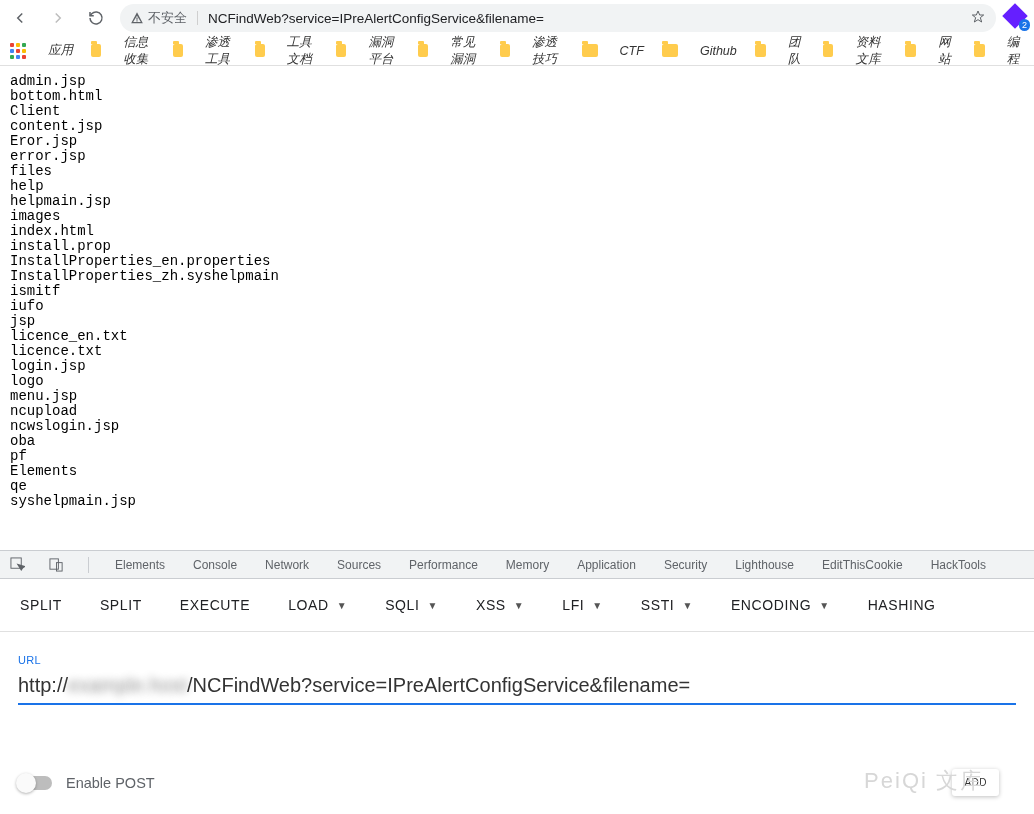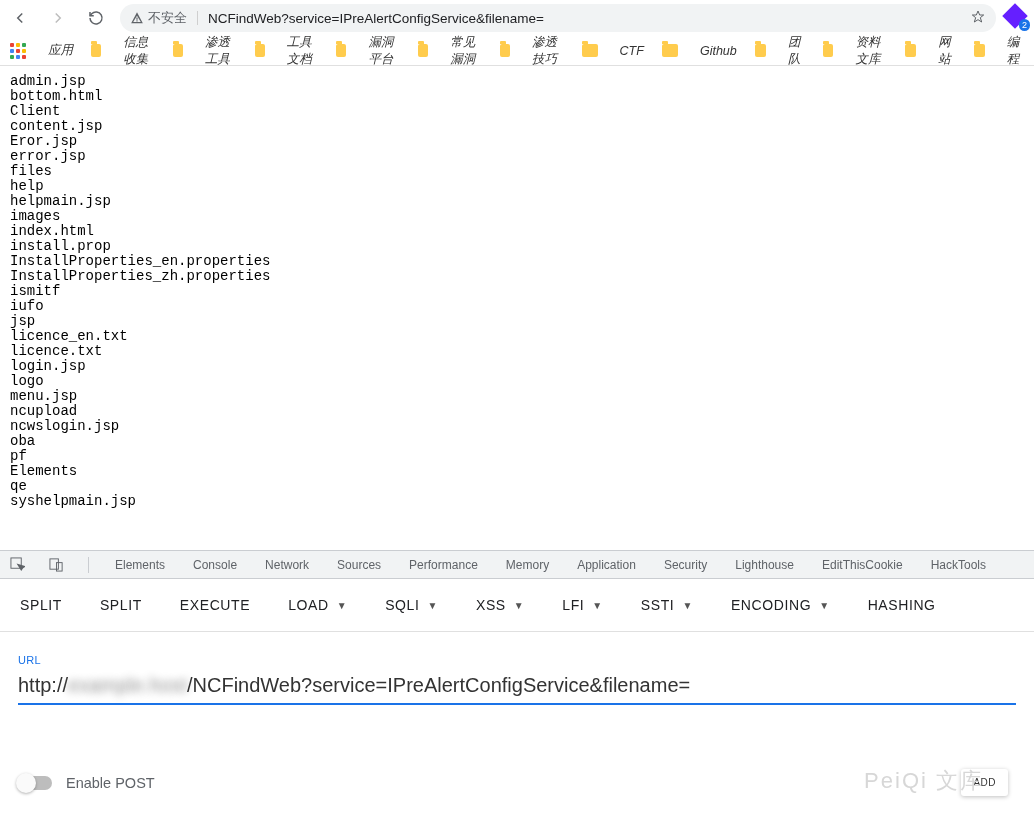--- a/index.html
+++ b/index.html
@@ -25,21 +25,21 @@
   .dt-tabs { height:28px; display:flex; align-items:center; gap:24px; padding:0 10px; font-size:12px; color:#5f6368; border-bottom:1px solid #cacdd1; }
   .dt-tabs .sep { width:1px; height:16px; background:#cacdd1; }
   .dt-tabs .tab { padding:0 2px; }
   .hack-bar { background:#fff; padding:18px 0 18px 20px; display:flex; align-items:center; gap:38px; font-size:14px; font-weight:500; color:#202124; letter-spacing:0.6px; border-bottom:1px solid #e0e0e0; }
   .hack-bar .hb { display:flex; align-items:center; gap:8px; }
   .hack-bar .dd { font-size:10px; color:#555; }
   .url-panel { padding:22px 18px 10px; background:#fff; }
   .url-label { font-size:11px; color:#1a73e8; font-weight:500; letter-spacing:0.3px; margin-bottom:4px; }
   .url-input { width:100%; border:none; border-bottom:2px solid #1a73e8; font-size:20px; padding:4px 0 6px; color:#333; outline:none; background:transparent; font-family:Arial, sans-serif; }
   .url-blur { color: transparent; text-shadow: 0 0 8px #888; }
-  .bottom-bar { position:absolute; left:0; right:8px; bottom:0; padding:12px 18px 18px; display:flex; align-items:center; justify-content:space-between; background:#fff; }
+  .bottom-bar { position:absolute; left:0; right:17px; bottom:0; padding:12px 18px 18px; display:flex; align-items:center; justify-content:space-between; background:#fff; }
   .toggle-wrap { display:flex; align-items:center; gap:14px; font-size:14.5px; color:#5f6368; }
   .toggle { width:34px; height:14px; background:#bdbdbd; border-radius:10px; position:relative; }
   .toggle .knob { position:absolute; left:-2px; top:-3px; width:20px; height:20px; border-radius:50%; background:#fafafa; box-shadow:0 1px 3px rgba(0,0,0,.3); }
   .add-btn { background:#fff; border:none; box-shadow:0 1px 4px rgba(0,0,0,.25); padding:8px 12px; font-size:10px; font-weight:500; color:#333; letter-spacing:0.5px; border-radius:3px; }
   .watermark { position:absolute; right:50px; bottom:18px; color:#d7d7d7; font-size:22px; font-family:Arial; letter-spacing:2px; pointer-events:none; }
   .icon-svg { width:18px; height:18px; }
   .dt-icon { width:15px; height:15px; display:inline-block; }
 </style>
 </head>
 <body>
@@ -157,21 +157,21 @@
       <div>content.jsp</div>
       <div>Eror.jsp</div>
       <div>error.jsp</div>
       <div>files</div>
       <div>help</div>
       <div>helpmain.jsp</div>
       <div>images</div>
       <div>index.html</div>
       <div>install.prop</div>
       <div>InstallProperties_en.properties</div>
-      <div>InstallProperties_zh.properties</div>
+      <div>InstallProperties_zh.syshelpmain</div>
       <div>ismitf</div>
       <div>iufo</div>
       <div>jsp</div>
       <div>licence_en.txt</div>
       <div>licence.txt</div>
       <div>login.jsp</div>
       <div>logo</div>
       <div>menu.jsp</div>
       <div>ncupload</div>
       <div>ncwslogin.jsp</div>

